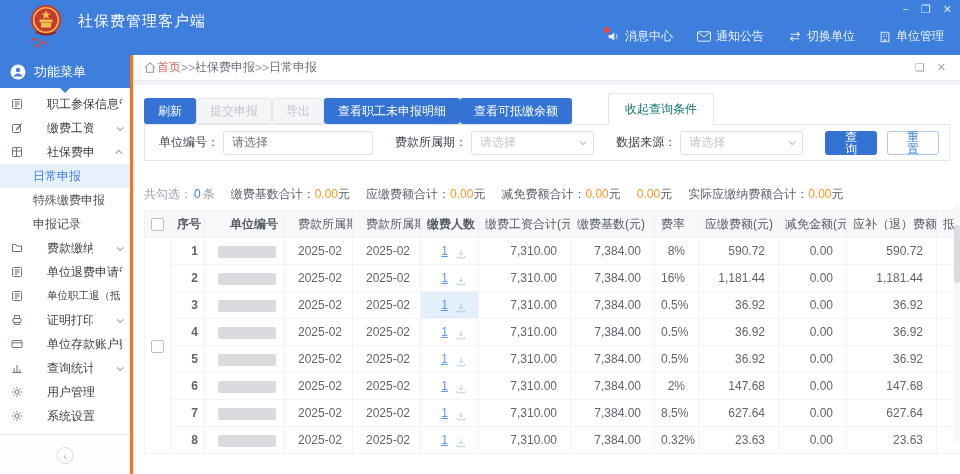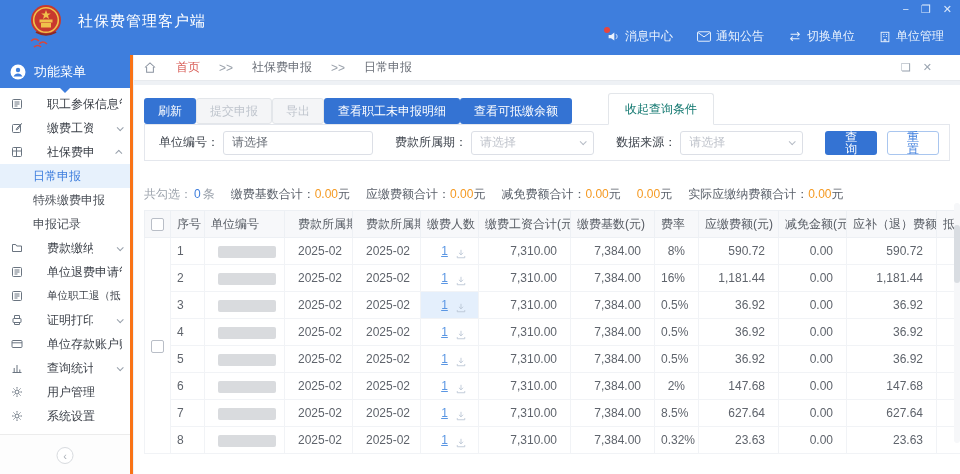--- a/index.html
+++ b/index.html
@@ -31,21 +31,21 @@
   .chev { width:5px; height:5px; border-right:1px solid #98a0ab; border-bottom:1px solid #98a0ab; flex:none; }
   .chev.down { transform:rotate(45deg) translateY(-1px); }
   .chev.up { transform:rotate(-135deg) translateY(-1px); }
   .submenu .menu-item { padding-left:33px; height:24px; color:#4a4f57; }
   .submenu .menu-item.active { background:#e7f1fc; color:#3e7edd; }
   .side-spacer { flex:1; border-top:1px solid #ececec; margin-top:6px; background:#fdfdfd; position:relative; }
   .collapse-pill { position:absolute; top:12px; left:50%; transform:translateX(-50%); width:17px; height:17px; border-radius:50%; border:1px solid #d8dbdf; color:#aab0b8; display:flex; align-items:center; justify-content:center; font-size:11px; cursor:pointer; background:#fff; }
 
   
   .main { position:absolute; left:134px; top:55px; right:0; bottom:0; }
-  .crumb { height:26px; background:#fff; border-bottom:1px solid #e7eaee; display:flex; align-items:center; padding:0 28px 0 10px; font-size:12px; color:#6b7079; gap:19px; }
+  .crumb { height:26px; background:#fff; border-bottom:1px solid #e7eaee; display:flex; align-items:center; padding:0 14px 0 10px; font-size:12px; color:#6b7079; gap:0; }
   .crumb .home-ico { color:#8a93a0; display:inline-flex; margin-right:1px; }
   .crumb .home-txt { color:#d9605a; cursor:pointer; }
   .crumb .sep { color:#9aa1ab; }
   .crumb-right { margin-left:auto; display:flex; gap:12px; color:#9aa4b0; font-size:11px; }
   .crumb-right span { cursor:pointer; }
 
   .content { position:absolute; top:30px; left:0; right:0; bottom:0; background:#fff; padding:6px 10px 0 10px; }
 
   
   .btn-row { display:flex; align-items:flex-end; height:33px; position:relative; z-index:2; }
@@ -71,21 +71,21 @@
   .sum-count { color:#3e7edd; padding:0 2px; }
   .sum-val { color:#f59a23; }
 
   
   .tbl-wrap { margin-top:2px; position:relative; }
   table { width:100%; border-collapse:collapse; table-layout:fixed; font-size:12px; color:#5f646c; }
   th { background:#f7f8fa; font-weight:normal; color:#565b63; height:27px; border:1px solid #edf0f4; padding:0 6px; white-space:nowrap; overflow:hidden; }
   td { height:27px; border:1px solid #f1f3f6; padding:0 6px; background:#fff; white-space:nowrap; overflow:hidden; }
   th.al, td.al { text-align:left; padding-left:13px; }
   th.ar, td.ar { text-align:right; padding-right:13px; }
-  th.ac, td.ac { text-align:left; }
+  th.ac, td.ac { text-align:right;font-weight:bold; }
   .cb { display:inline-block; width:13px; height:13px; border:1px solid #b9bec7; border-radius:2px; background:#fff; vertical-align:middle; cursor:pointer; }
   .cb-cell { text-align:center; }
   .redact { display:inline-block; width:58px; height:12px; background:#d9dbde; border-radius:2px; vertical-align:middle; }
   .payers-cell { position:relative; text-align:center; }
   .payers-cell.hl { background:#e4effc; }
   .num-link { color:#5a96e3; text-decoration:underline; cursor:pointer; }
   .dl-ico { color:#b7c3d2; display:inline-flex; position:relative; top:4px; left:8px; cursor:pointer; }
 
   .vscroll { position:absolute; right:0; top:118px; width:6px; height:240px; background:#f6f7f9; border-radius:3px; }
   .vscroll .thumb { position:absolute; top:22px; left:0; width:6px; height:58px; background:#d9dde2; border-radius:3px; }

